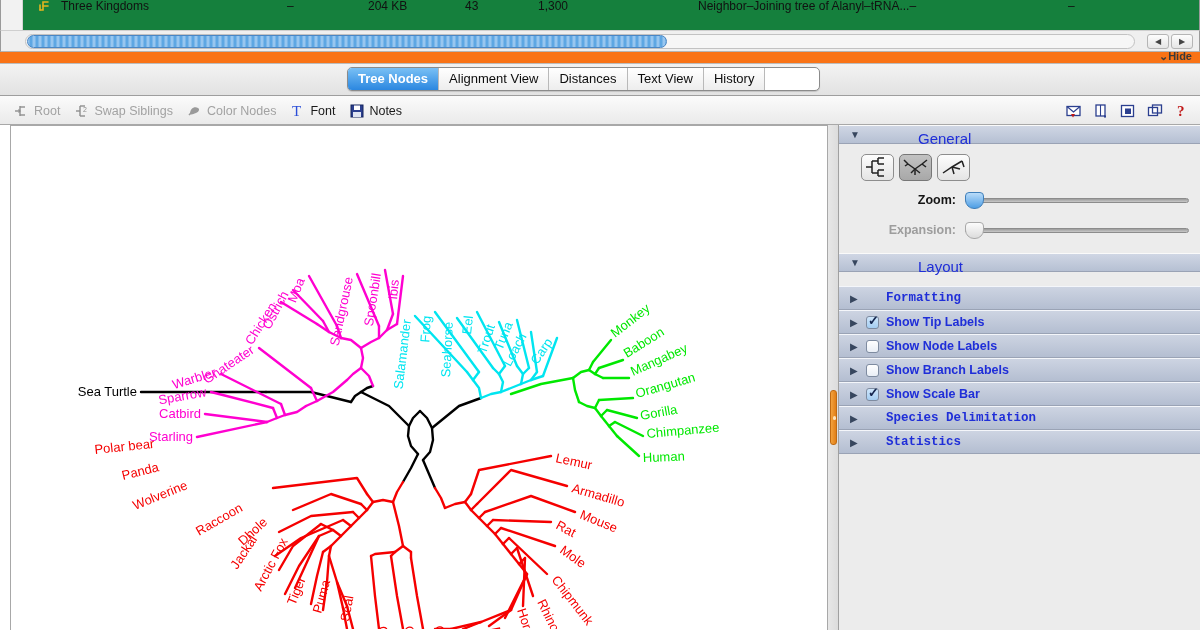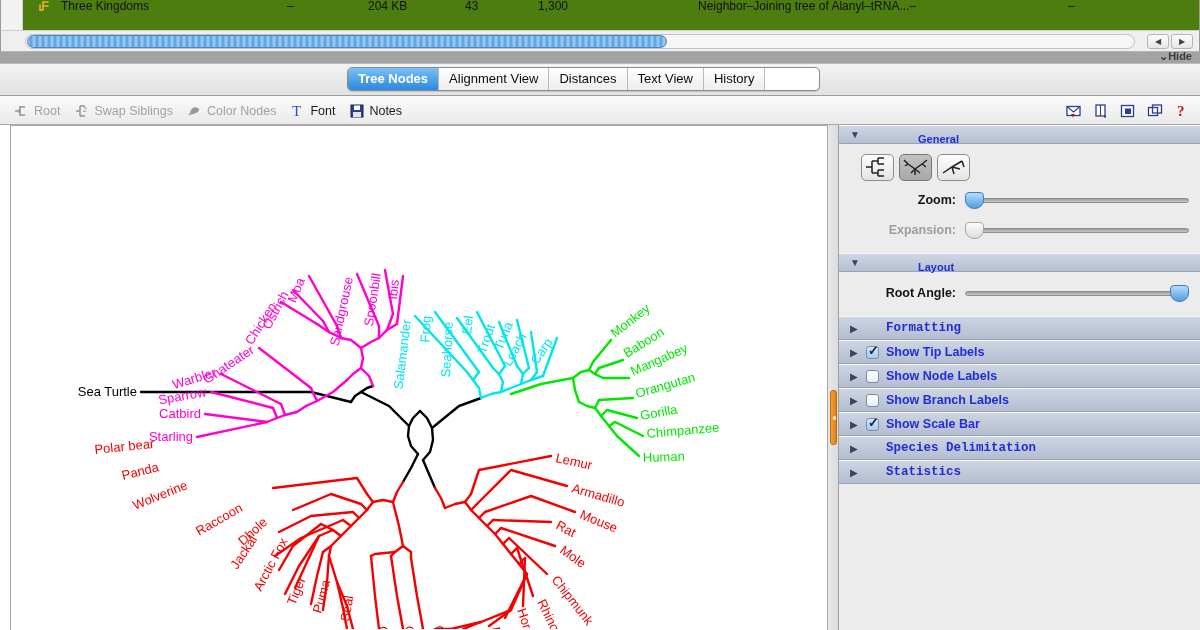--- a/index.html
+++ b/index.html
@@ -7,21 +7,21 @@
     width: 1200px; height: 630px;
     font-family: "Liberation Sans", sans-serif;
     background: #ffffff;
     overflow: hidden;
   }
   #app { position: relative; width: 1200px; height: 630px; }
 
   
   .doclist {
     position: absolute; left: 0; top: 0; width: 1200px; height: 30px;
-    background: #4d7c0f;
+    background: #15803d;
     border-left: 1px solid #9a9a9a;
     border-right: 1px solid #9a9a9a;
   }
   .doclist .gutter {
     position: absolute; left: 0; top: 0; width: 22px; height: 30px;
     background: #f2f2f2; border-right: 1px solid #d4d4d4;
   }
   .doc-row {
     position: absolute; left: 22px; top: 0; right: 0; height: 16px;
     font-size: 12px; color: #111; white-space: nowrap;
@@ -60,21 +60,21 @@
     position: absolute; right: 6px; top: 3px; width: 46px; height: 15px;
     display: flex; gap: 2px;
   }
   .hscroll-btn {
     width: 22px; height: 15px; background: linear-gradient(#fdfdfd,#e6e6e6);
     border: 1px solid #b5b5b5; border-radius: 3px;
     font-size: 8px; line-height: 13px; text-align: center; color: #444;
   }
   .hide-bar {
     position: absolute; left: 0; top: 52px; width: 1200px; height: 12px;
-    background: #a3a3a3; border-bottom: 1px solid #bcbcbc;
+    background: #f97316; border-bottom: 1px solid #bcbcbc;
   }
   .hide-lbl {
     position: absolute; right: 8px; top: -2px;
     font-size: 11px; color: #3a3a3a; font-weight: bold;
   }
 
   
   .tabbar {
     position: absolute; left: 0; top: 64px; width: 1200px; height: 32px;
     background: linear-gradient(#f3f3f3,#e2e2e2);
@@ -137,21 +137,21 @@
     position: absolute; left: 838px; top: 125px; width: 362px; height: 505px;
     background: #ececec; border-left: 1px solid #a0a0a0;
   }
   .sec-head {
     position: relative; height: 19px; width: 100%;
     background: linear-gradient(#cfd6e4,#b6c0d3);
     border-top: 1px solid #fafafa; border-bottom: 1px solid #9aa3b5;
     display: flex; align-items: center;
   }
   .sec-head .tri { margin-left: 11px; font-size: 10px; color: #37465e; width: 12px; }
-  .sec-head .ttl { font-size: 11px; font-weight: bold; color: #1f2ed8; margin-top: 8px; }
+  .sec-head .ttl { font-size: 15px; font-weight: normal; color: #1f2ed8; margin-top: 8px; }
   .sec-head.general .ttl, .sec-head.layout .ttl { margin-left: 56px; }
   .sec-body { background: #ececec; }
 
   .layout-btns { display: flex; gap: 5px; padding: 10px 0 4px 22px; }
   .lbtn {
     width: 33px; height: 27px; border: 1px solid #8d8d8d; border-radius: 5px;
     background: linear-gradient(#fdfdfd,#e4e4e4);
   }
   .lbtn.sel { background: linear-gradient(#c2c2c2,#a8a8a8); border-color: #777; }
 
@@ -656,27 +656,20 @@
       <div style="height:8px"></div>
     </div>
 
     <div class="sec-head layout">
       <span class="tri">▼</span>
       <span class="ttl">Layout</span>
     </div>
     <div class="sec-body">
       <div style="height:6px"></div>
 
-      <div class="slider-row">
-        <span class="sl-label">Root Angle:</span>
-        <span class="sl-track-wrap">
-          <span class="sl-track"></span>
-          <span class="sl-knob" style="left:205px"></span>
-        </span>
-      </div>
 
 
       <div style="height:8px"></div>
     </div>
 
     <div class="row-item noindent">
       <span class="tri">▶</span>
       <span class="lbl">Formatting</span>
     </div>
 

